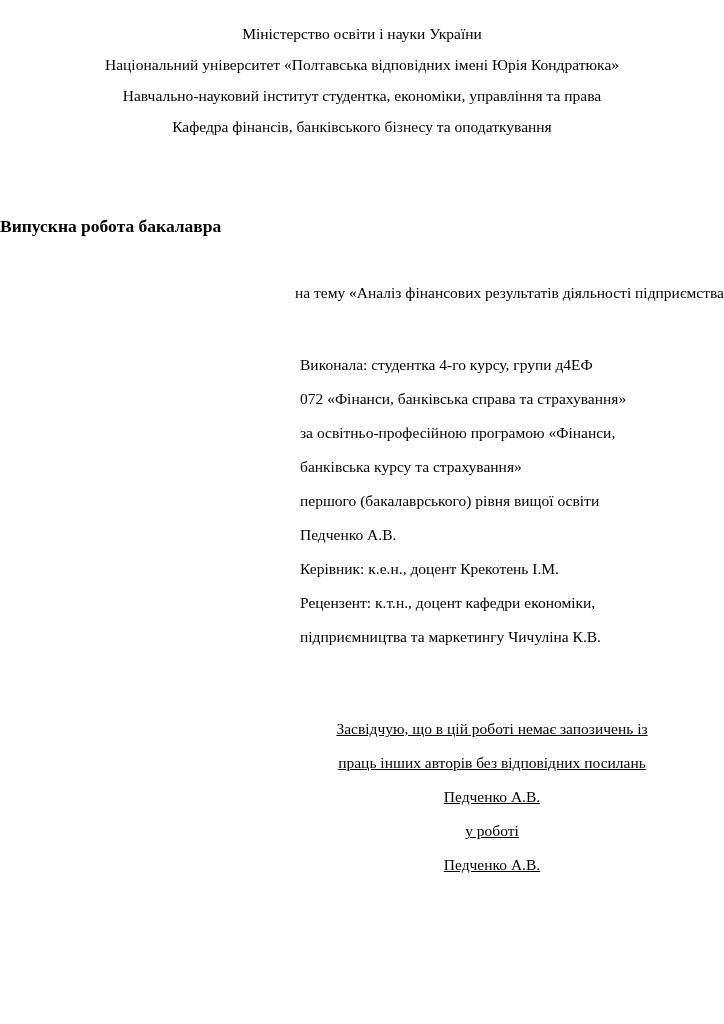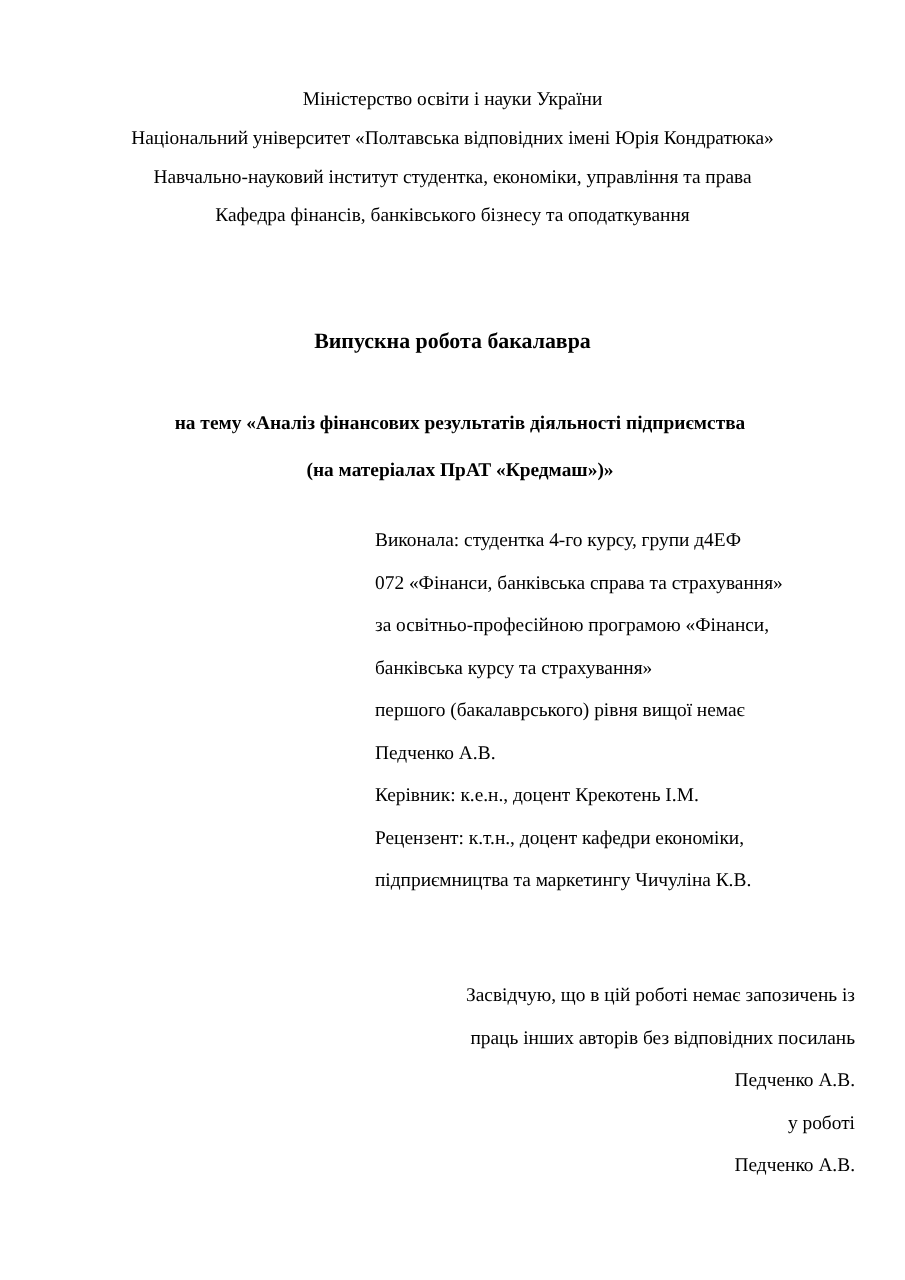--- a/index.html
+++ b/index.html
@@ -11,87 +11,87 @@
     width: 724px;
     height: 1024px;
     font-family: "Liberation Serif", "DejaVu Serif", serif;
     color: #000000;
     overflow: hidden;
   }
   .page {
     width: 724px;
     height: 772px;
     box-sizing: border-box;
-    padding-top: 64px;
+    padding-top: 18px;
   }
   .header-block {
     text-align: center;
     font-size: 15.5px;
     line-height: 31px;
   }
   .header-line {
     white-space: nowrap;
   }
   .work-title {
     margin-top: 72px;
-    text-align: center;
+    text-align: left;
     font-weight: bold;
     font-size: 17.5px;
     line-height: 24px;
   }
   .topic-block {
     margin-top: 36px;
-    text-align: center;
-    font-weight: bold;
+    text-align: right;
+    font-weight: normal;
     font-size: 15.5px;
     line-height: 38px;
     margin-left: 12px;
   }
   .details-block {
-    margin-top: 20px;
+    margin-top: 36px;
     margin-left: 300px;
     margin-right: 40px;
     font-size: 15.5px;
     line-height: 34px;
     text-align: left;
   }
   .declaration-block {
     margin-top: 58px;
     margin-left: 300px;
     margin-right: 40px;
     font-size: 15.5px;
     line-height: 34px;
-    text-align: right;
+    text-align: center;
+    text-decoration: underline;
   }
 </style>
 </head>
 <body>
 
 <div class="page">
 
   <div class="header-block">
     <div class="header-line">Міністерство освіти і науки України</div>
     <div class="header-line">Національний університет «Полтавська відповідних імені Юрія Кондратюка»</div>
     <div class="header-line">Навчально-науковий інститут студентка, економіки, управління та права</div>
     <div class="header-line">Кафедра фінансів, банківського бізнесу та оподаткування</div>
   </div>
 
   <div class="work-title">Випускна робота бакалавра</div>
 
   <div class="topic-block">
     <div>на тему «Аналіз фінансових результатів діяльності підприємства</div>
-    <div>(на матеріалах ПрАТ «Кредмаш»)»</div>
   </div>
 
   <div class="details-block">
     <div>Виконала: студентка 4-го курсу, групи д4ЕФ</div>
     <div>072 «Фінанси, банківська справа та страхування»</div>
     <div>за освітньо-професійною програмою «Фінанси,</div>
     <div>банківська курсу та страхування»</div>
-    <div>першого (бакалаврського) рівня вищої немає</div>
+    <div>першого (бакалаврського) рівня вищої освіти</div>
     <div>Педченко А.В.</div>
     <div>Керівник: к.е.н., доцент Крекотень І.М.</div>
     <div>Рецензент: к.т.н., доцент кафедри економіки,</div>
     <div>підприємництва та маркетингу Чичуліна К.В.</div>
   </div>
 
   <div class="declaration-block">
     <div>Засвідчую, що в цій роботі немає запозичень із</div>
     <div>праць інших авторів без відповідних посилань</div>
     <div>Педченко А.В.</div>

